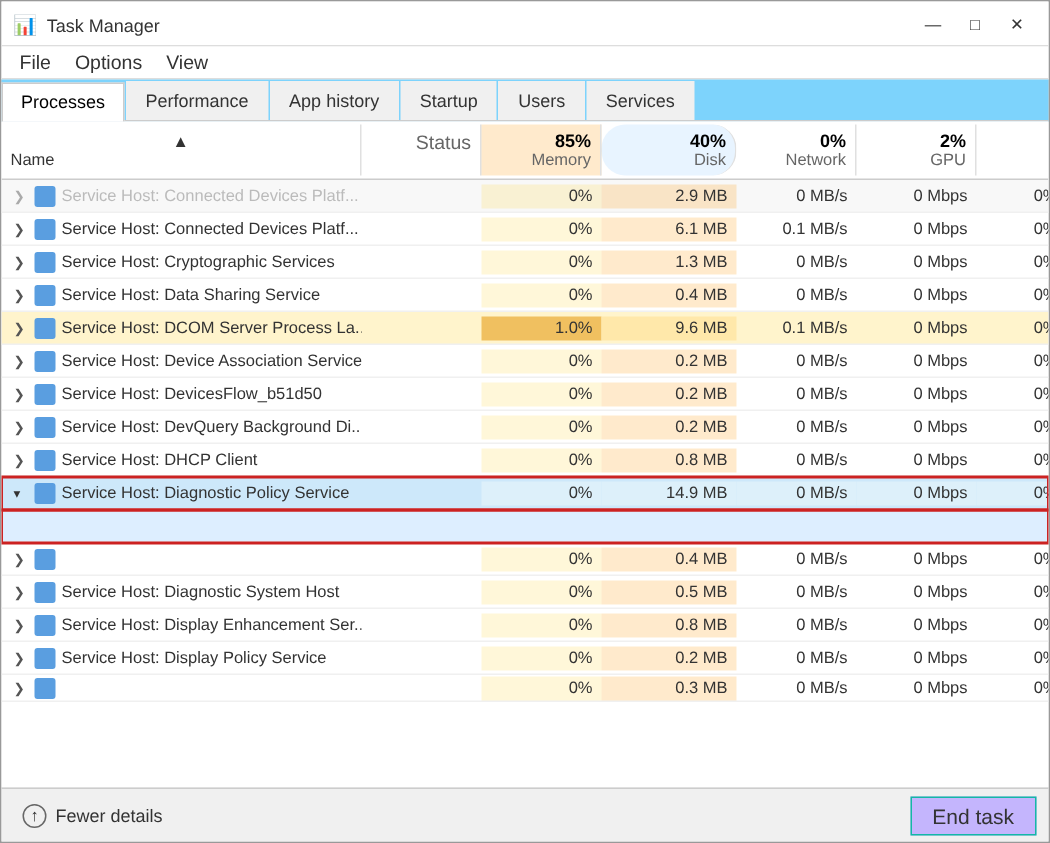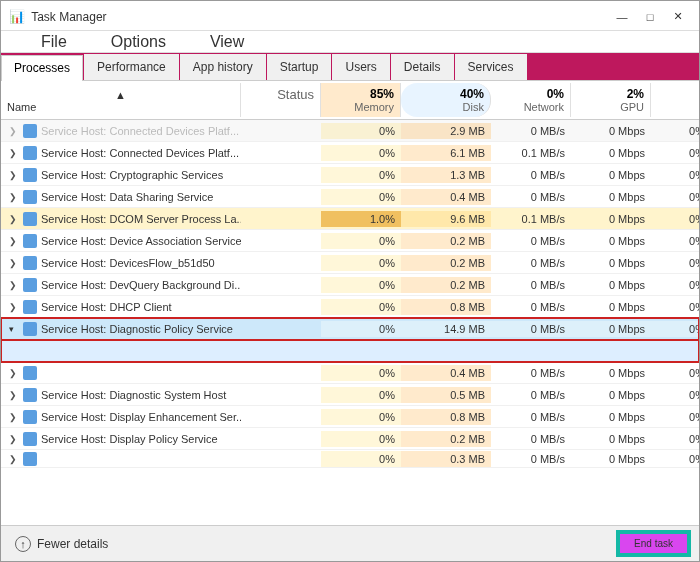--- a/index.html
+++ b/index.html
@@ -56,26 +56,25 @@
       padding: 2px 4px;
       display: flex;
       gap: 0;
       border-bottom: 1px solid #ddd;
       height: 22px;
       align-items: center;
     }
     .menu-item {
       padding: 16px 8px;
       cursor: pointer;
-      font-size: 16px;
-      color: #333;
-      margin-left: 28px;
+      font-size: 13px;
+      color: #333;
     }
     .tabs-bar {
-      background: #be185d;
+      background: #7dd3fc;
       display: flex;
       border-bottom: 1px solid #ccc;
       height: 28px;
       align-items: flex-end;
     }
     .tab {
       padding: 4px 12px 5px 12px;
       cursor: pointer;
       font-size: 12px;
       color: #333;
@@ -213,24 +212,24 @@
       align-items: center;
       gap: 6px;
       cursor: pointer;
       font-size: 12px;
       color: #333;
       background: none;
       border: none;
       padding: 4px 6px;
     }
     .end-task-btn {
-      background: #d946ef;
-      border: 4px solid #14b8a6;
+      background: #c4b5fd;
+      border: 1px solid #14b8a6;
       padding: 4px 14px;
-      font-size: 10px;
+      font-size: 14px;
       cursor: pointer;
       color: #333;
     }
     .row-border-red {
       outline: 2px solid #cc0000;
       outline-offset: -1px;
     }
     
     .cpu-col { background: rgba(255, 200, 0, 0.15); }
     .mem-col { background: rgba(255, 150, 0, 0.2); }
@@ -258,21 +257,20 @@
     <span class="menu-item">Options</span>
     <span class="menu-item">View</span>
   </div>
 
   <div class="tabs-bar">
     <div class="tab active">Processes</div>
     <div class="tab">Performance</div>
     <div class="tab">App history</div>
     <div class="tab">Startup</div>
     <div class="tab">Users</div>
-    <div class="tab">Details</div>
     <div class="tab">Services</div>
   </div>
 
   <div class="content-area">
 
     <div class="table-header">
       <div class="col-header name-col">
         <span class="sort-arrow">▲</span>
         <span>Name</span>
       </div>

